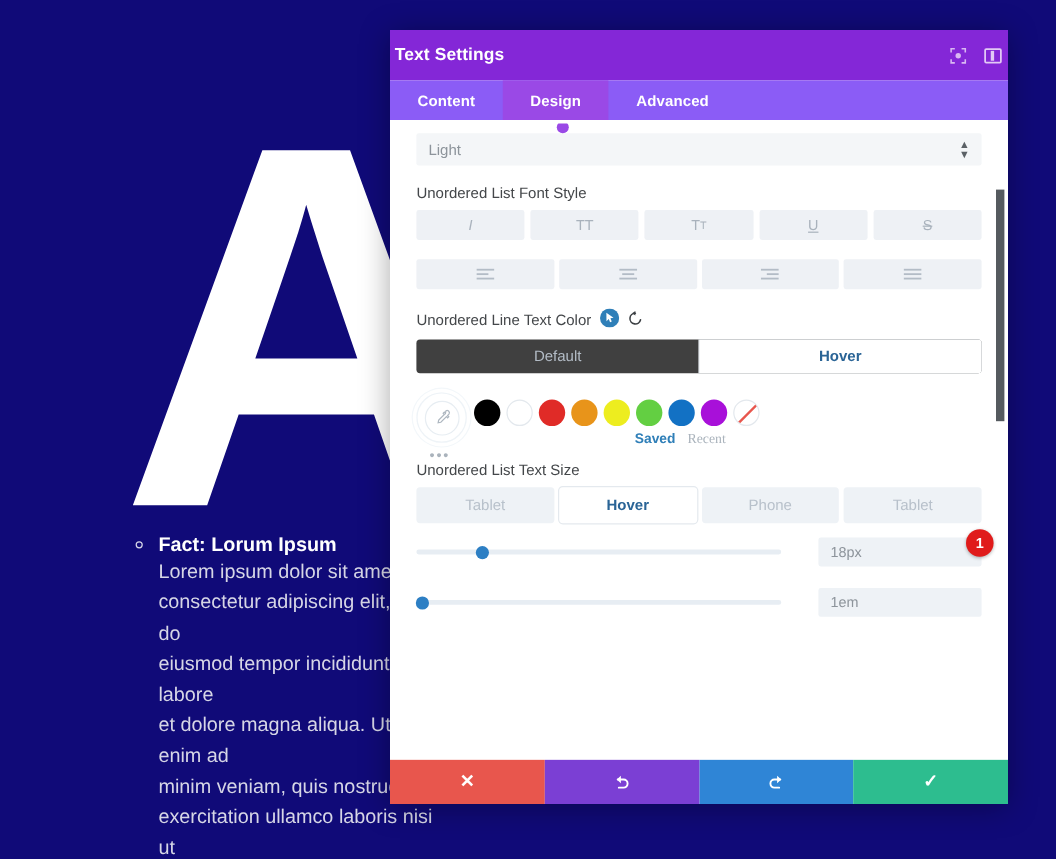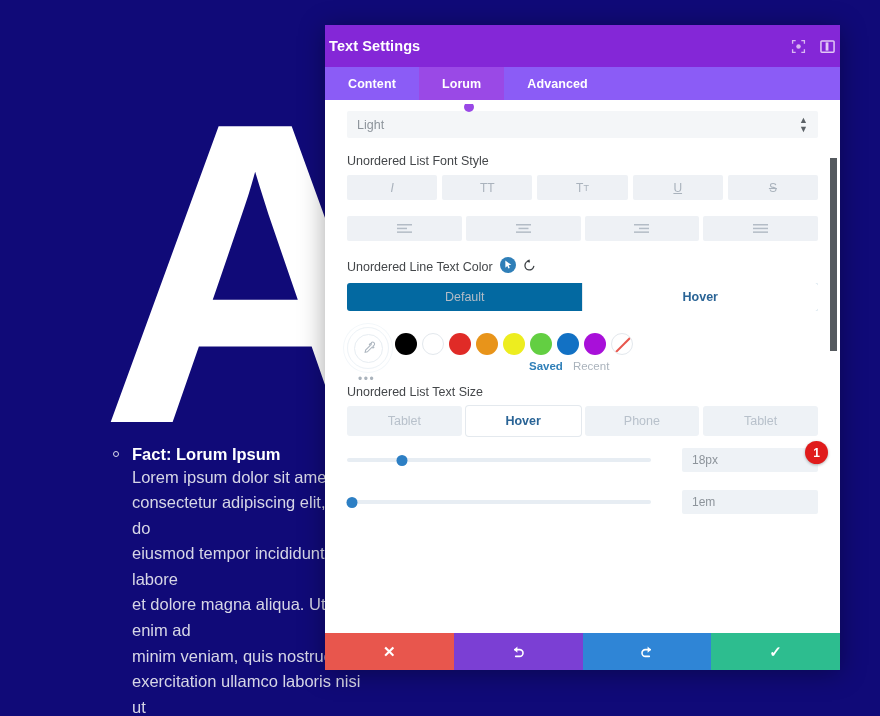--- a/index.html
+++ b/index.html
@@ -158,21 +158,21 @@
     background: #eef1f5;
     border-radius: 2px;
     display: flex; align-items: center; justify-content: center;
     cursor: pointer;
   }
 
   
   .state-toggle {
     display: flex;
     height: 28px;
-    background: #0369a1;
+    background: #404040;
     border-radius: 3px;
     overflow: hidden;
   }
   .state-toggle .seg {
     flex: 1;
     display: flex; align-items: center; justify-content: center;
     font-size: 12.5px; color: #b3bcc6;
     cursor: pointer;
   }
   .state-toggle .seg.active {
@@ -232,21 +232,21 @@
   .swatch.none::after {
     content:""; position:absolute; left:-3px; top:9.5px;
     width: 28px; height: 2px; background: #e8564d;
     transform: rotate(-45deg);
   }
   .saved-recent {
     position: absolute; left: 182px; top: 33px;
     display: flex; gap: 10px; font-size: 11.5px;
   }
   .saved-recent .saved { color: #2f7fb8; font-weight: 700; cursor:pointer;}
-  .saved-recent .recent { color: #aab3bc; cursor:pointer;}
+  .saved-recent .recent { color: #aab3bc; cursor:pointer;font-family:Liberation Serif, serif;}
 
   
   .slider-row {
     display: flex; align-items: center;
     margin-top: 12px; gap: 0;
     position: relative;
   }
   .slider {
     position: relative;
     height: 16px; flex: none;
@@ -331,21 +331,21 @@
         <svg width="15" height="15" viewBox="0 0 16 16">
           <rect x="1" y="2" width="14" height="12" rx="1" fill="none" stroke="#e2c9f5" stroke-width="1.6"></rect>
           <rect x="6" y="3.6" width="3" height="8.8" fill="#e2c9f5"></rect>
         </svg>
       </div>
     </div>
   </div>
 
   <div id="modal-tabs">
     <div class="tab">Content</div>
-    <div class="tab active">Lorum</div>
+    <div class="tab active">Design</div>
     <div class="tab">Advanced</div>
   </div>
 
   <div id="modal-body">
 
     <div id="scrollbar-track">
       <div id="scrollbar-thumb"></div>
     </div>
 
     <div class="sel-wrap">

